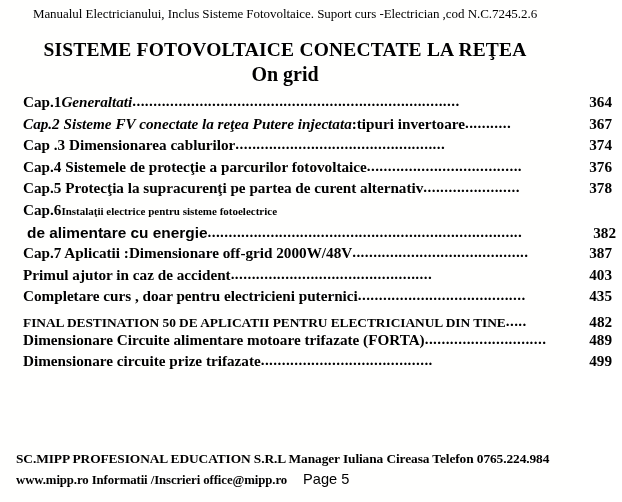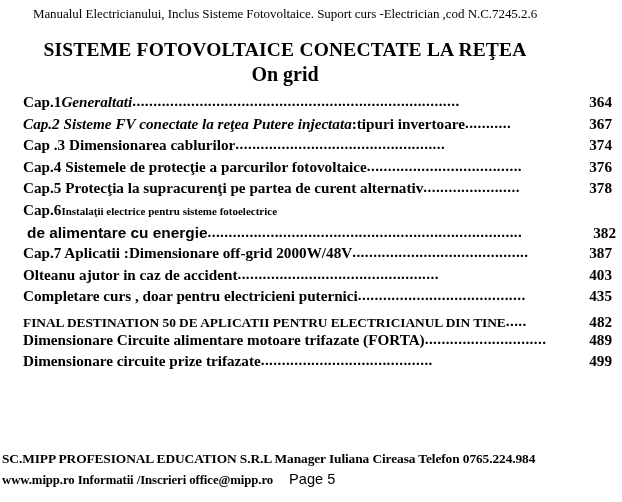--- a/index.html
+++ b/index.html
@@ -123,21 +123,21 @@
     font-size: 13.4px;
     letter-spacing: -0.05px;
     align-items: flex-end;
   }
   .toc-row.small-caps-line .pg { font-size: 15.2px; }
   .toc-row.small-caps-line .dots { font-size: 15.2px; }
 
   
   .doc-footer {
     position: absolute;
-    left: 2px;
+    left: 16px;
     bottom: 12px;
     width: 600px;
   }
   .doc-footer .fline {
     font-family: "Liberation Serif", serif;
     font-weight: bold;
     font-size: 13.4px;
     line-height: 20px;
     white-space: nowrap;
     letter-spacing: -0.1px;
@@ -220,21 +220,21 @@
 
     <div class="toc-row">
       <span class="lbl upright">Cap.7 Aplicatii :Dimensionare off-grid 2000W/48V</span>
         <span class="lbl italic"></span>
         <span class="lbl2 upright"></span>
       <span class="dots">..........................................</span>
       <span class="pg">387</span>
     </div>
 
     <div class="toc-row">
-      <span class="lbl upright">Olteanu ajutor in caz de accident </span>
+      <span class="lbl upright">Primul ajutor in caz de accident </span>
         <span class="lbl italic"></span>
         <span class="lbl2 upright"></span>
       <span class="dots">................................................</span>
       <span class="pg">403</span>
     </div>
 
     <div class="toc-row">
       <span class="lbl upright">Completare curs , doar pentru electricieni puternici</span>
         <span class="lbl italic"></span>
         <span class="lbl2 upright"></span>

